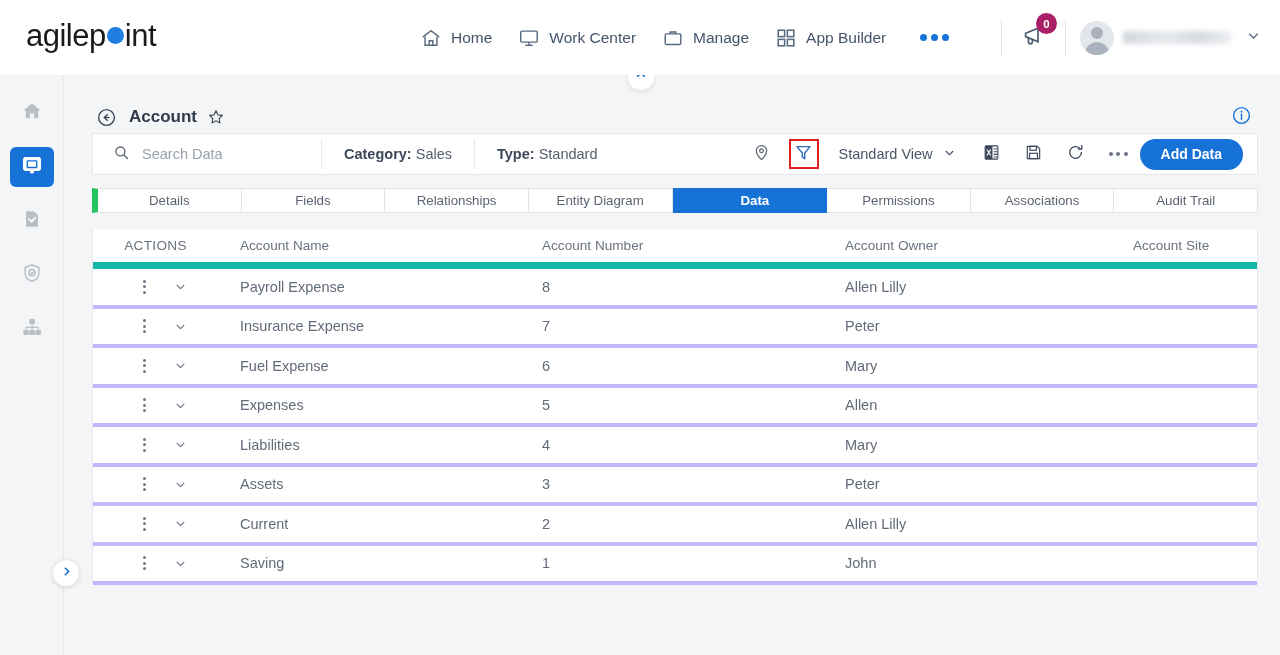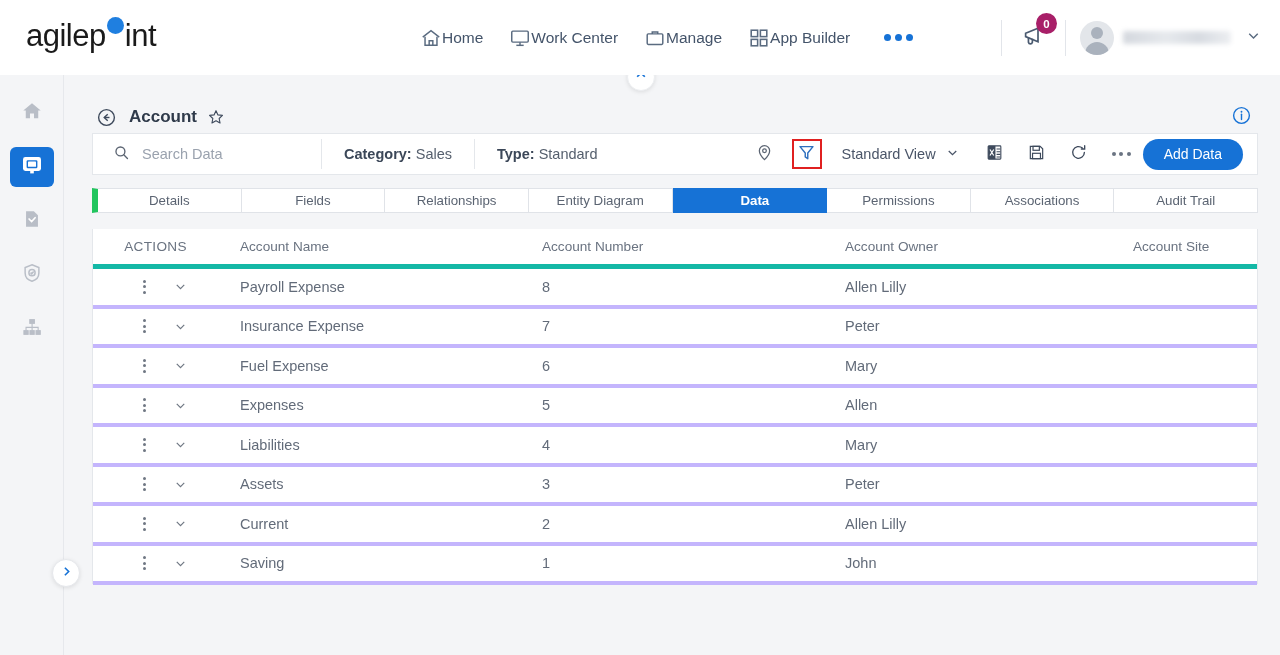--- a/index.html
+++ b/index.html
@@ -17,35 +17,35 @@
     position: absolute; top: 0; left: 0;
     width: 1280px; height: 75px;
     background: #ffffff;
     display: flex; align-items: center;
     z-index: 30;
   }
   .logo {
     position: absolute; left: 26px; top: 18px;
     font-size: 31px; letter-spacing: -0.5px;
     color: #1a1a1a; font-weight: 400;
-    display: flex; align-items: flex-start;
+    display: flex; align-items: center;
   }
   .logo-dot {
     display: inline-block;
     width: 17px; height: 17px; border-radius: 50%;
     background: #1f7fe0; margin: 0 1px;
     position: relative; top: -1px;
   }
 
   .mainnav {
     position: absolute; left: 420px; top: 0;
     height: 75px; display: flex; align-items: center; gap: 26px;
   }
   .navitem {
-    display: flex; align-items: center; 
+    display: flex; align-items: center; gap: 9px;
     color: #44546a; font-size: 15.5px; cursor: pointer;
   }
   .navitem svg { display: block; }
   .nav-ellipsis {
     display: flex; gap: 4px; align-items: center;
     margin-left: 8px; cursor: pointer;
   }
   .nav-ellipsis i {
     width: 7px; height: 7px; border-radius: 50%;
     background: #1672d6; display: block;
@@ -172,21 +172,21 @@
     display: flex; align-items: center; gap: 9px;
     font-size: 14.5px; color: #4a5568; cursor: pointer;
     margin: 0 14px 0 10px; white-space: nowrap;
   }
   .tb-dots { display: flex; gap: 3.5px; align-items: center; margin: 0 12px; cursor: pointer; }
   .tb-dots i { width: 4px; height: 4px; border-radius: 50%; background: #6b7482; display: block; }
   .add-btn {
     background: #1672d6; color: #ffffff;
     border: none; border-radius: 16px;
     height: 31px; padding: 0 21px;
-    font-size: 14px; font-weight: 400; cursor: pointer;
+    font-size: 14px; font-weight: 700; cursor: pointer;
     font-family: "Liberation Sans", sans-serif;
     margin-right: 6px;
   }
 
   
   .tabs {
     position: absolute; left: 28px; top: 113px;
     width: 1166px; height: 25px; display: flex;
   }
   .tab {
@@ -207,21 +207,21 @@
   
   .grid {
     position: absolute; left: 28px; top: 154px;
     width: 1166px; height: 355px;
     background: #ffffff;
     border: 1px solid #e4e7eb;
     border-top: none;
   }
   .grid-head {
     display: flex; align-items: center;
-    height: 40px; border-bottom: 5px solid #14b8a6;
+    height: 40px; border-bottom: 7px solid #14b8a6;
     font-size: 13.6px; color: #6a7381;
   }
   .grid-row {
     display: flex; align-items: center;
     height: 39.5px; border-bottom: 4px solid #c4b5fd;
     font-size: 14.5px; color: #626b79;
   }
   .c-actions { width: 125px; display: flex; align-items: center; }
   .c-actions .lbl { width: 100%; text-align: center; letter-spacing: 0.3px; }
   .c-name { width: 300px; padding-left: 22px; }

